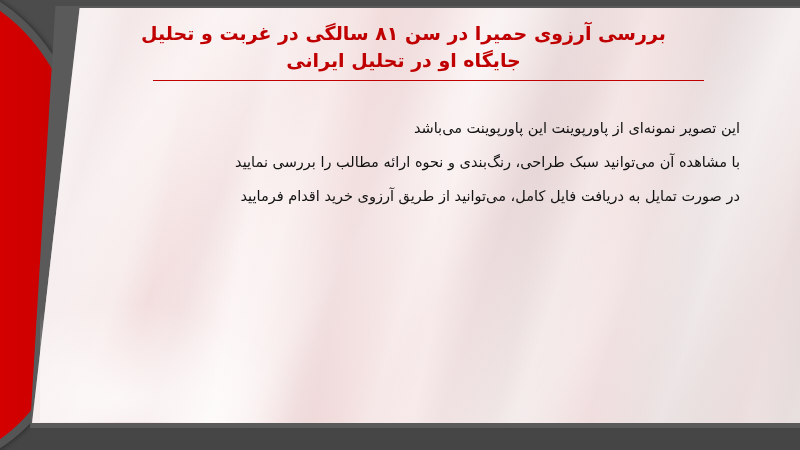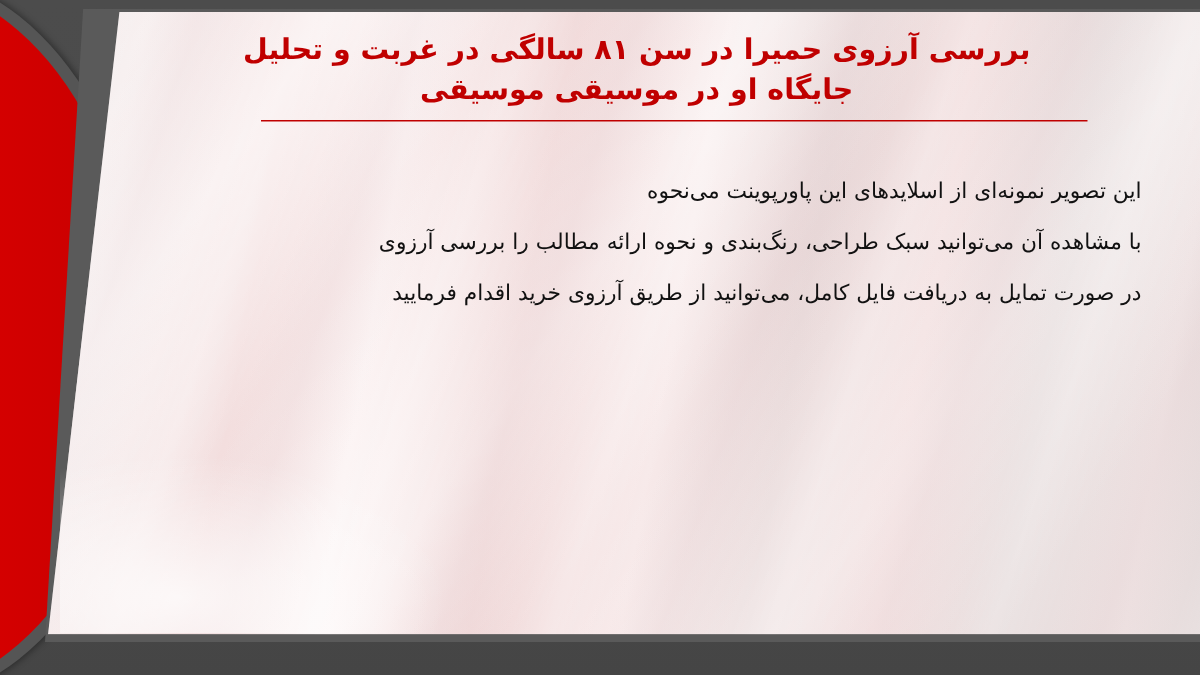--- a/index.html
+++ b/index.html
@@ -101,21 +101,21 @@
         rgba(255,255,255,0.00) 0px,
         rgba(255,255,255,0.22) 26px,
         rgba(255,255,255,0.00) 62px,
         rgba(214,180,184,0.13) 96px,
         rgba(255,255,255,0.00) 140px);
   }
 
   
   .content {
     position: absolute;
-    left: 76px;
+    left: 55px;
     top: 8px;
     width: 715px;
     height: 415px;
     direction: rtl;
     text-align: right;
     box-sizing: border-box;
     padding: 0 18px 0 0;
   }
 
   .title-block {
@@ -172,24 +172,24 @@
 
   <div class="panel-shadow"></div>
   <div class="panel"></div>
   <div class="panel-streaks"></div>
   <div class="panel-sheen"></div>
 
   <div class="content">
 
     <div class="title-block">
       <div class="title-line">بررسی آرزوی حمیرا در سن ۸۱ سالگی در غربت و تحلیل</div>
-      <div class="title-line">جایگاه او در موسیقی موسیقی</div>
+      <div class="title-line">جایگاه او در تحلیل ایرانی</div>
       <div class="title-rule"></div>
     </div>
 
     <div class="body-block">
-      <div class="body-line">این تصویر نمونه‌ای از اسلایدهای این پاورپوینت می‌نحوه</div>
-      <div class="body-line">با مشاهده آن می‌توانید سبک طراحی، رنگ‌بندی و نحوه ارائه مطالب را بررسی آرزوی</div>
+      <div class="body-line">این تصویر نمونه‌ای از پاورپوینت این پاورپوینت می‌باشد</div>
+      <div class="body-line">با مشاهده آن می‌توانید سبک طراحی، رنگ‌بندی و نحوه ارائه مطالب را بررسی نمایید</div>
       <div class="body-line">در صورت تمایل به دریافت فایل کامل، می‌توانید از طریق آرزوی خرید اقدام فرمایید</div>
     </div>
 
   </div>
 </div>
 
 </body></html>

